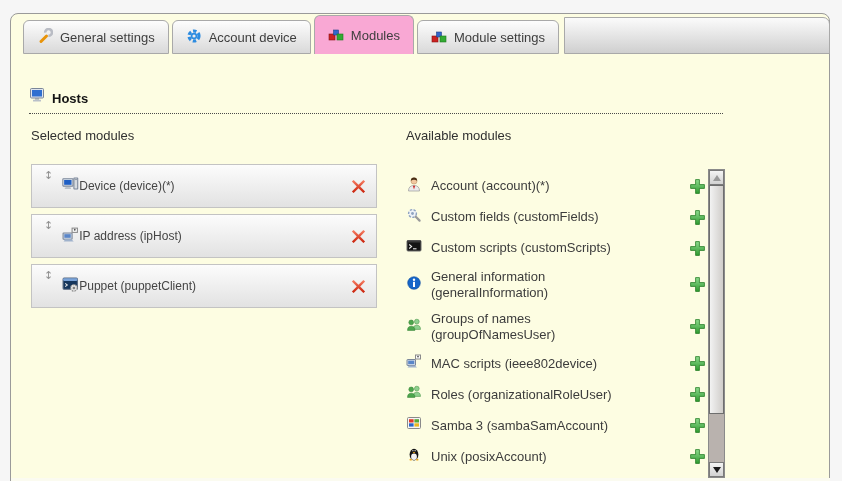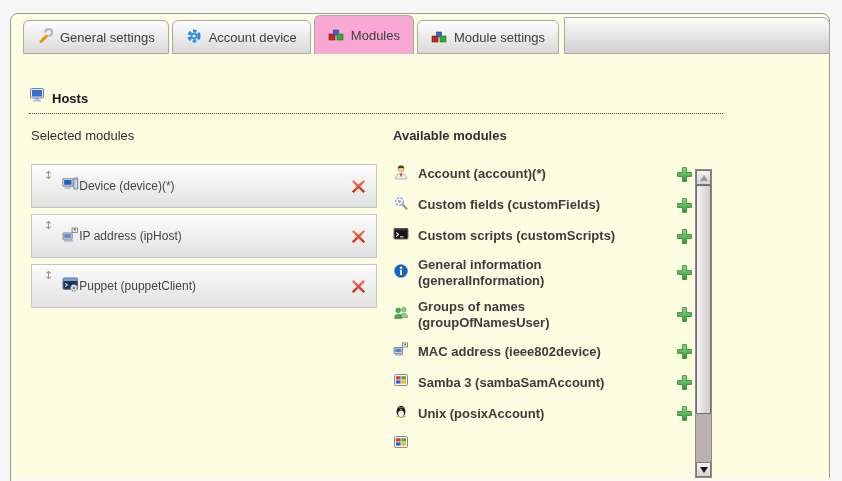--- a/index.html
+++ b/index.html
@@ -66,22 +66,22 @@
   .drag{
     align-self:flex-start;margin:5px 0 0 12px;
     font-family:"DejaVu Sans", sans-serif;
     font-size:11px;color:#8f8f8f;line-height:11px;
     cursor:grab;
   }
   .sel-row .mod-icon{margin-left:9px;}
   .sel-row .mod-label{flex:1;font-size:12px;color:#454545;}
   .del-btn{margin-right:9px;cursor:pointer;background:none;border:none;padding:0;line-height:0;}
   
-  .right-col{position:absolute;left:382px;top:114px;width:330px;font-weight:bold;}
-  .avail-list{margin-top:21px;height:302px;overflow:hidden;width:300px;}
+  .right-col{position:absolute;left:395px;top:114px;width:330px;}
+  .avail-list{margin-top:33px;height:302px;overflow:hidden;width:300px;}
   .avail-row{
     display:flex;align-items:center;gap:9px;
     margin-bottom:11px;min-height:20px;
   }
   .avail-row .mod-label{font-size:13px;color:#3c3c3c;width:218px;line-height:1.2;}
   .avail-row .mod-label.wrap{max-width:150px;}
   .add-btn{cursor:pointer;background:none;border:none;padding:0;line-height:0;margin-left:auto;}
   
   .vscrollbar{
     position:absolute;right:11px;top:41px;width:17px;height:309px;
@@ -359,30 +359,48 @@
       <div class="avail-row">
         <span>
           <svg viewBox="0 0 16 16" width="16" height="16">
             <rect x="1" y="6.5" width="8.5" height="6" rx="0.5" fill="#cfd8e6" stroke="#7a8699"></rect>
             <rect x="2.2" y="7.7" width="6" height="3.4" fill="#5a86c8"></rect>
             <path d="M1.5 14.5 L11 14.5 L9 12.5 L3 12.5 z" fill="#9fb2cc"></path>
             <rect x="9.5" y="2" width="5" height="4" fill="#fdfdfd" stroke="#8a8a8a"></rect>
             <circle cx="12" cy="3.6" r="0.9" fill="#555"></circle>
           </svg>
         </span>
-        <span class="mod-label">MAC address (ieee802device)</span>
-        <button class="add-btn">
-          <span>
-            <svg viewBox="0 0 16 16" width="17" height="17">
-              <path d="M6.2 1.5 h3.6 v4.7 h4.7 v3.6 H9.8 v4.7 H6.2 V9.8 H1.5 V6.2 h4.7 z" fill="url(#grng)" stroke="#1f7a1f" stroke-width="0.7"></path>
-            </svg>
-          </span>
-        </button>
-      </div>
-
+        <span class="mod-label">MAC scripts (ieee802device)</span>
+        <button class="add-btn">
+          <span>
+            <svg viewBox="0 0 16 16" width="17" height="17">
+              <path d="M6.2 1.5 h3.6 v4.7 h4.7 v3.6 H9.8 v4.7 H6.2 V9.8 H1.5 V6.2 h4.7 z" fill="url(#grng)" stroke="#1f7a1f" stroke-width="0.7"></path>
+            </svg>
+          </span>
+        </button>
+      </div>
+
+      <div class="avail-row">
+        <span>
+          <svg viewBox="0 0 16 16" width="16" height="16">
+            <circle cx="10.8" cy="4.6" r="2.4" fill="#8ed08e" stroke="#3a8a3a" stroke-width="0.5"></circle>
+            <path d="M7.1 12.4 Q7.1 8.2 10.8 8.2 Q14.5 8.2 14.5 12.4 z" fill="#8ed08e" stroke="#3a8a3a" stroke-width="0.5"></path>
+            <circle cx="5.2" cy="5.4" r="2.4" fill="#4da64d" stroke="#2d7a2d" stroke-width="0.5"></circle>
+            <path d="M1.5 13.4 Q1.5 9.2 5.2 9.2 Q8.9 9.2 8.9 13.4 z" fill="#4da64d" stroke="#2d7a2d" stroke-width="0.5"></path>
+          </svg>
+        </span>
+        <span class="mod-label">Roles (organizationalRoleUser)</span>
+        <button class="add-btn">
+          <span>
+            <svg viewBox="0 0 16 16" width="17" height="17">
+              <path d="M6.2 1.5 h3.6 v4.7 h4.7 v3.6 H9.8 v4.7 H6.2 V9.8 H1.5 V6.2 h4.7 z" fill="url(#grng)" stroke="#1f7a1f" stroke-width="0.7"></path>
+            </svg>
+          </span>
+        </button>
+      </div>
 
       <div class="avail-row">
         <span>
           <svg viewBox="0 0 16 16" width="16" height="16">
             <rect x="1.5" y="2.5" width="13" height="11" rx="1" fill="#f6f6f6" stroke="#8a8a8a"></rect>
             <rect x="3" y="4.2" width="4.6" height="3.3" fill="#e23a2a"></rect>
             <rect x="8.4" y="4.2" width="4.6" height="3.3" fill="#57a837"></rect>
             <rect x="3" y="8.3" width="4.6" height="3.3" fill="#2a66c8"></rect>
             <rect x="8.4" y="8.3" width="4.6" height="3.3" fill="#ecb822"></rect>
           </svg>

